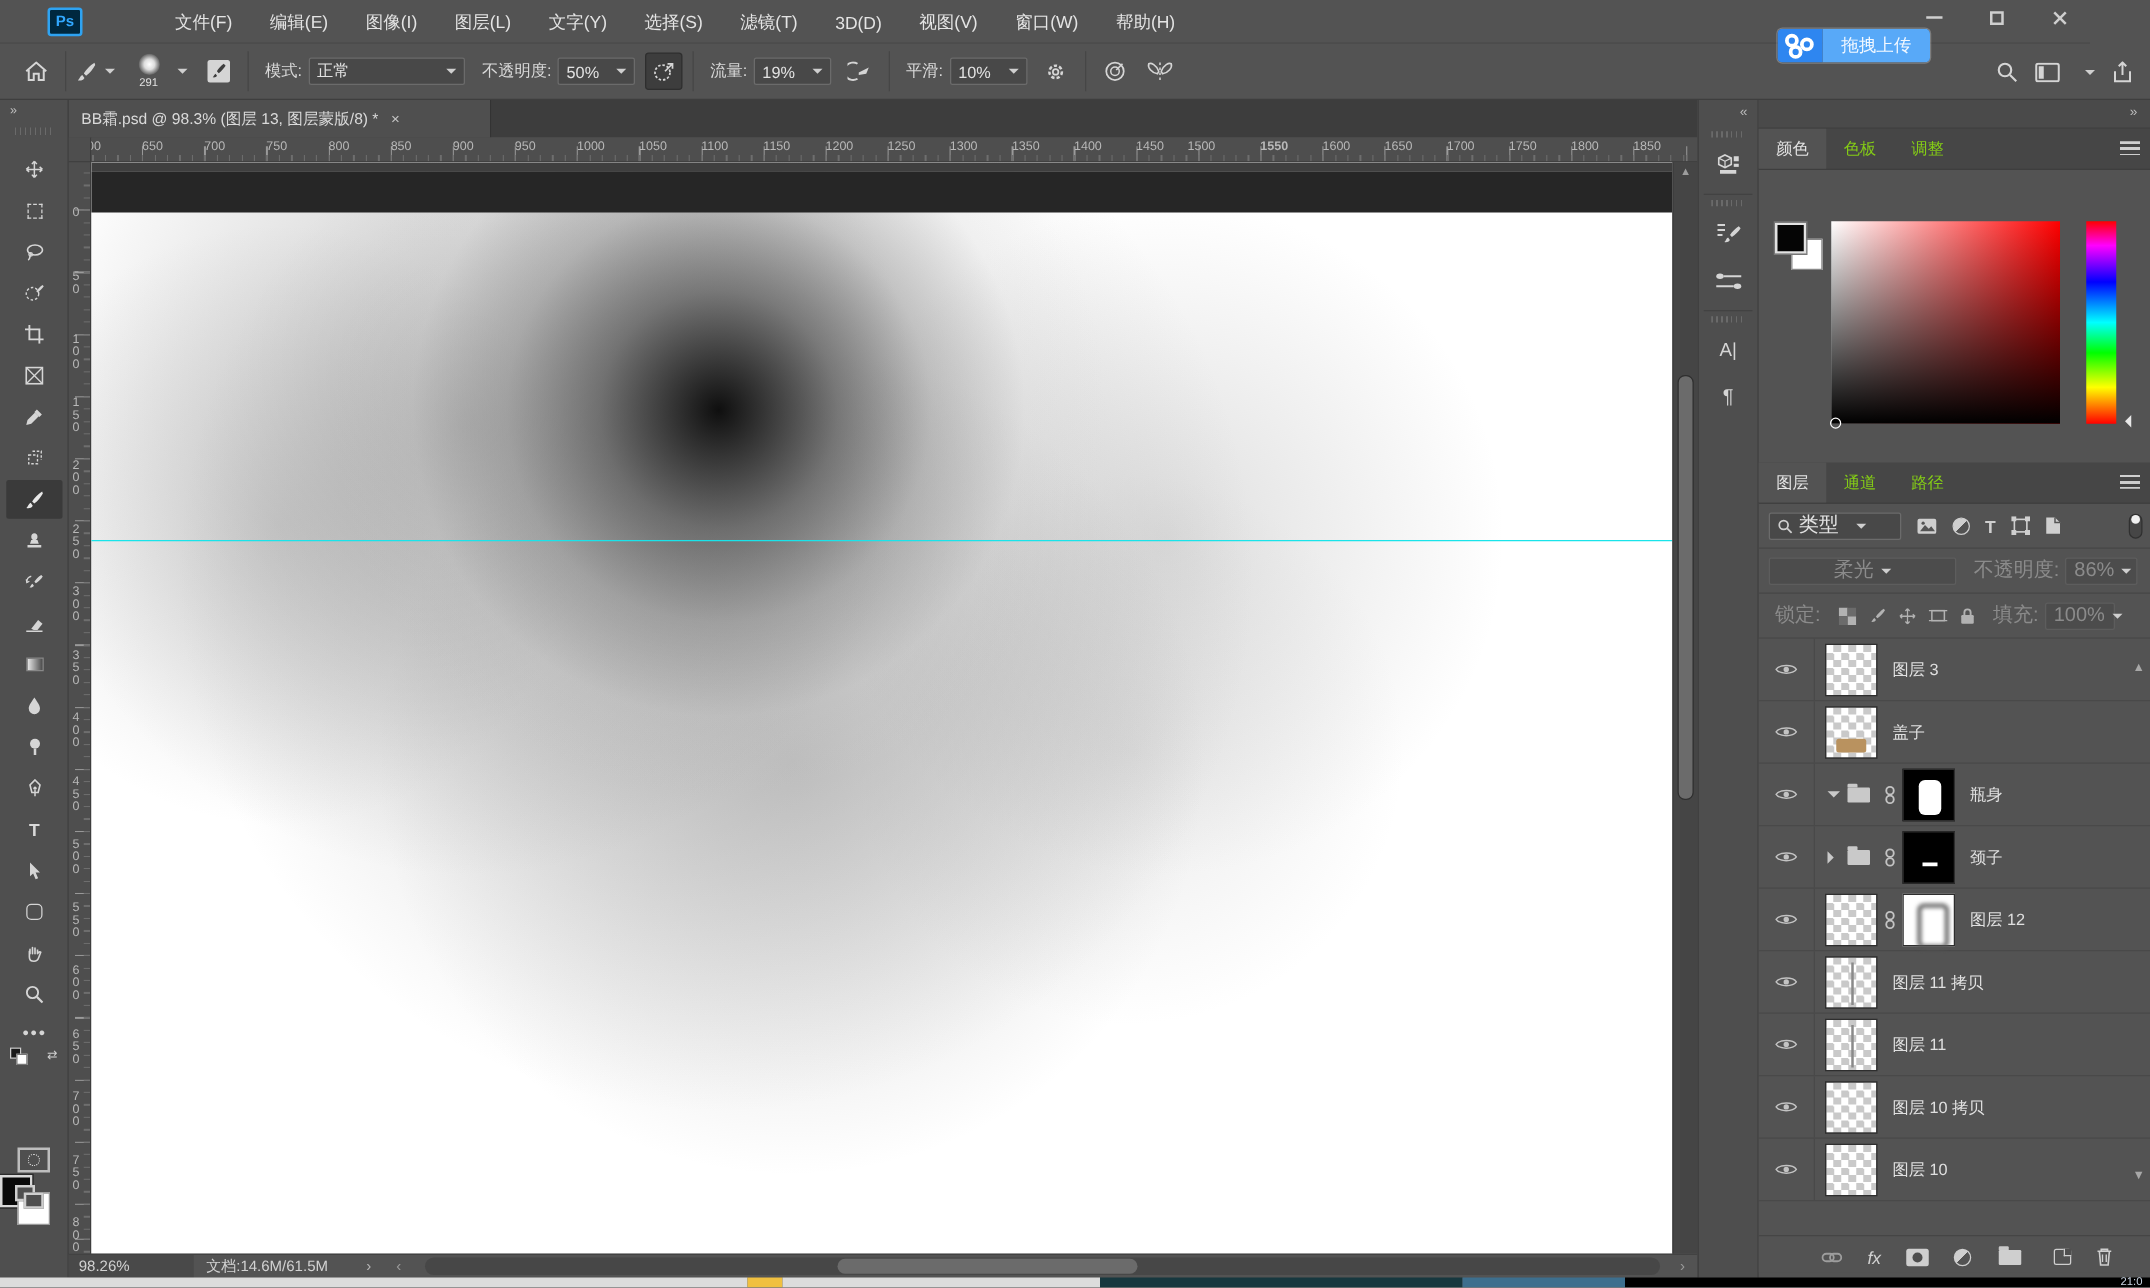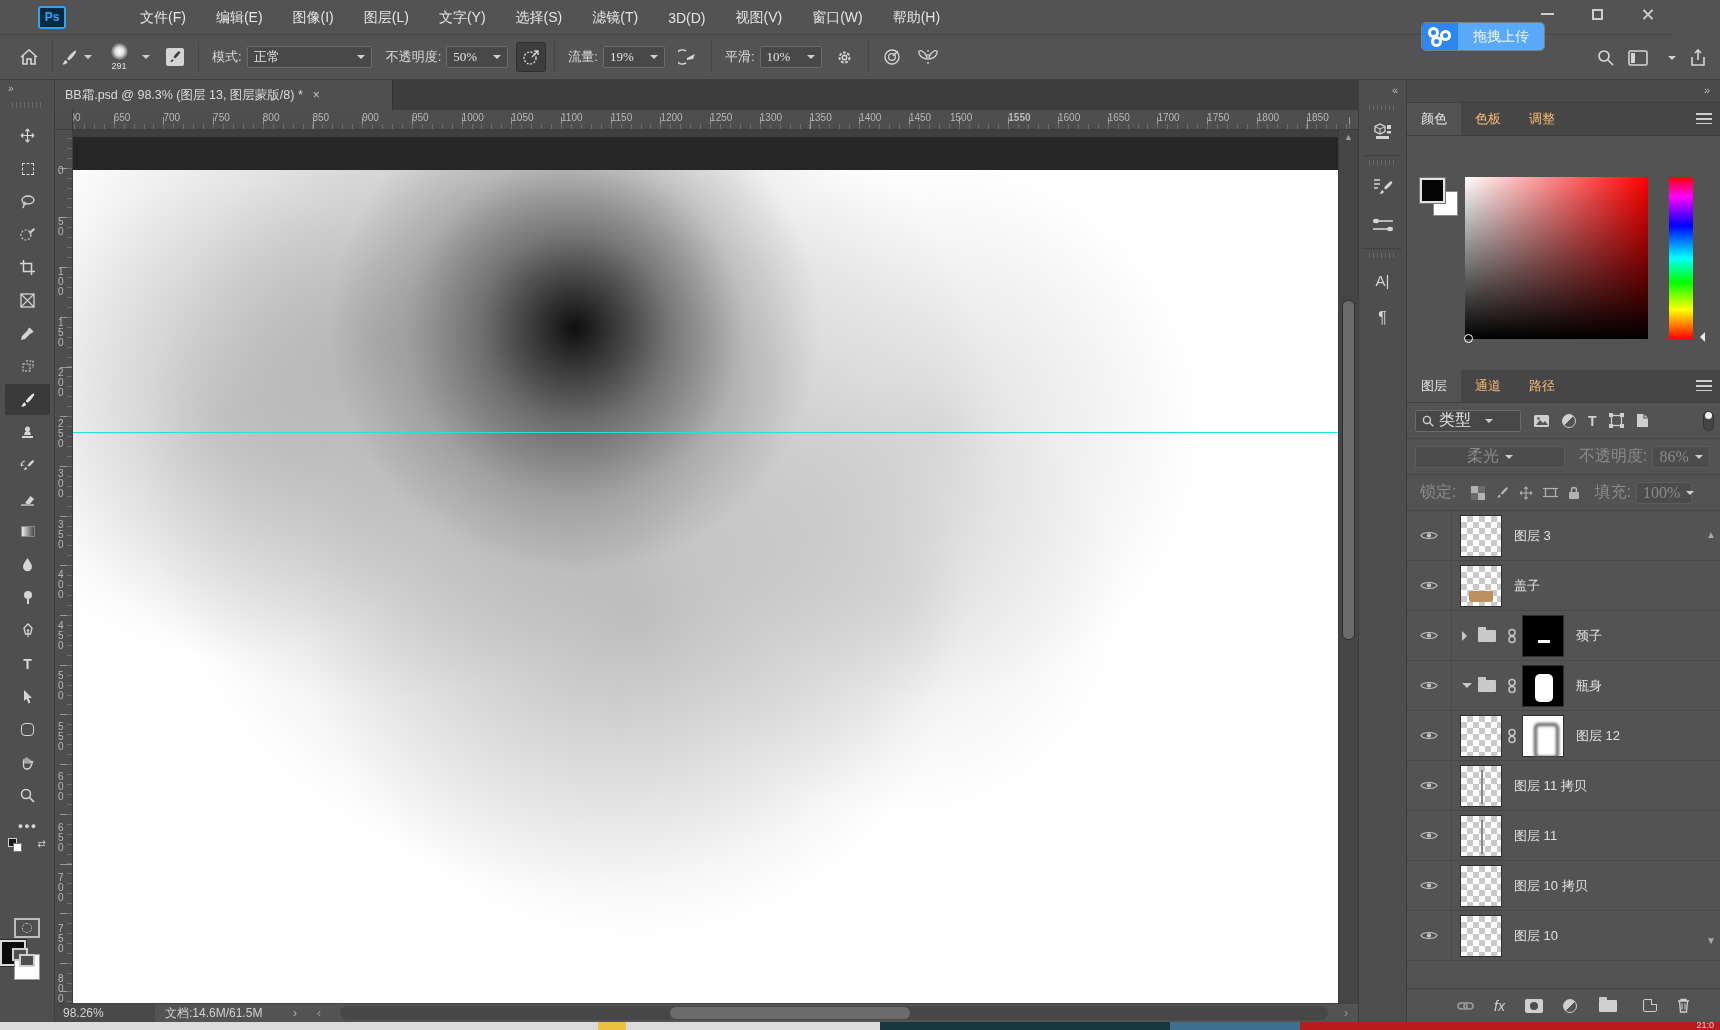--- a/index.html
+++ b/index.html
@@ -24,21 +24,21 @@
   #upload-btn { position:absolute; right:176px; top:23px; width:122px; height:27px; display:flex; z-index:50; border-radius:4px; overflow:hidden; box-shadow:0 0 0 1px rgba(255,255,255,.25); }
   #upload-logo { width:36px; background:#2e86f0; position:relative; }
   #upload-logo i { position:absolute; width:11px; height:11px; border:3px solid #fff; border-radius:50%; background:transparent; }
   #upload-logo i:nth-child(1){ left:6px; top:4px; } #upload-logo i:nth-child(2){ left:18px; top:7px; } #upload-logo i:nth-child(3){ left:9px; top:13px; }
   #upload-label { flex:1; background:#58a9f8; color:#f2f8ff; font-size:14px; display:flex; align-items:center; justify-content:center; }
 
   
   #optionsbar { position:absolute; left:0; top:35px; width:1720px; height:45px; background:#535353; border-bottom:1px solid #3e3e3e; display:flex; align-items:center; font-size:13px; }
   .vdiv { width:1px; height:32px; background:#464646; margin:0 8px; }
   .opt-lab { color:#d9d9d9; margin:0 5px; white-space:nowrap; }
-  .ibox { background:#484848; border:1px solid #6b6b6b; border-radius:2px; height:22px; display:flex; align-items:center; padding:0 6px; color:#e2e2e2;font-family:Liberation Serif, serif; }
+  .ibox { background:#484848; border:1px solid #6b6b6b; border-radius:2px; height:22px; display:flex; align-items:center; padding:0 6px; color:#e2e2e2; }
   .caret { width:0; height:0; border:4px solid transparent; border-top-color:#cfcfcf; margin-left:6px; margin-top:4px; }
   .dd { display:flex; align-items:center; }
   .optbtn { width:30px; height:30px; display:flex; align-items:center; justify-content:center; border-radius:3px; }
   .optbtn.pressed { background:#3d3d3d; border:1px solid #2e2e2e; }
   #brush-preview { display:flex; flex-direction:column; align-items:center; width:34px; margin-left:10px; }
   #brush-preview .dot { width:17px; height:17px; border-radius:50%; background:radial-gradient(circle,#fff 0%,#ddd 35%,#535353 75%); }
   #brush-preview .sz { font-size:9px; color:#e0e0e0; margin-top:1px; }
   #opt-right { position:absolute; right:14px; top:0; height:45px; display:flex; align-items:center; gap:14px; }
   svg.icon { display:block; }
 
@@ -112,21 +112,21 @@
   #dock .hdr { height:22px; color:#bdbdbd; font-size:11px; text-align:right; padding-right:8px; line-height:20px; }
   .dock-grip { height:5px; margin:3px 10px; background:repeating-linear-gradient(90deg,#6a6a6a 0 1px,transparent 1px 4px); }
   .dock-item { height:38px; display:flex; align-items:center; justify-content:center; color:#d5d5d5; }
   .dock-sep { height:1px; background:#424242; margin:4px 4px; }
   .dock-item .tA { font-size:15px; } .dock-item .tP { font-size:16px; }
 
   
   #panels { position:absolute; left:1407px; top:80px; width:313px; height:942px; background:#535353; }
   #panels-hdr { height:23px; color:#bdbdbd; font-size:11px; text-align:right; padding-right:10px; line-height:21px; background:#4a4a4a; border-bottom:1px solid #3e3e3e; }
   .ptabs { height:33px; background:#464646; display:flex; align-items:stretch; position:relative; border-bottom:1px solid #3e3e3e; }
-  .ptab { padding:0 14px; font-size:13px; color:#fdba74; display:flex; align-items:center; }
+  .ptab { padding:0 14px; font-size:13px; color:#84cc16; display:flex; align-items:center; }
   .ptab.active { background:#535353; color:#e4e4e4; }
   .pmenu { position:absolute; right:8px; top:10px; width:16px; height:11px; background:repeating-linear-gradient(#cfcfcf 0 2px,transparent 2px 5px); }
 
   
   #colorpanel { position:relative; height:234px; }
   #fgbg { position:absolute; left:13px; top:42px; width:44px; height:50px; }
   #cp-fg { position:absolute; left:0; top:0; width:25px; height:25px; background:#050505; border:2px solid #e2e2e2; outline:1px solid #777; z-index:2; }
   #cp-bg { position:absolute; left:13px; top:13px; width:25px; height:25px; background:#ffffff; border:1px solid #888; }
   #satsquare { position:absolute; left:58px; top:41px; width:183px; height:162px;
     background:linear-gradient(180deg, rgba(0,0,0,0) 0%, #000 100%), linear-gradient(90deg, #fff 0%, #f00 100%); }
@@ -182,21 +182,21 @@
   .maskico { width:18px; height:14px; background:#cfcfcf; border-radius:2px; position:relative; }
   .maskico::after { content:""; position:absolute; left:5px; top:3px; width:8px; height:8px; background:#4e4e4e; border-radius:50%; }
   .halfcirc { width:14px; height:14px; border-radius:50%; border:1.5px solid #cfcfcf; background:linear-gradient(135deg, #cfcfcf 50%, transparent 50%); }
   .newlayer { width:14px; height:13px; border:1.5px solid #cfcfcf; border-radius:2px; position:relative; }
   .newlayer::after { content:""; position:absolute; right:-1px; top:-1px; width:5px; height:5px; background:#4f4f4f; border-left:1.5px solid #cfcfcf; border-bottom:1.5px solid #cfcfcf; }
 
   
   #taskbar { position:absolute; left:0; top:1022px; width:1720px; height:8px; display:flex; }
   #tb1 { width:598px; background:#dcdcdc; } #tb-y { width:28px; background:#f0c040; }
   #tb2 { width:254px; background:#dcdcdc; } #tb3 { width:290px; background:#17383f; }
-  #tb4 { width:130px; background:#3d6f8e; } #tb5 { flex:1; background:#b91c1c; position:relative; }
+  #tb4 { width:130px; background:#3d6f8e; } #tb5 { flex:1; background:#000000; position:relative; }
   #tb5 span { position:absolute; right:6px; top:-2px; font-size:9px; color:#c9d4e2; }
 </style>
 </head>
 <body>
 
 <div id="menubar">
   <div id="ps-logo">Ps</div>
   <div id="menu-items">
     <span>文件(F)</span>
     <span>编辑(E)</span>
@@ -732,46 +732,46 @@
           </div>
       </div>
       <div class="lrow">
         <div class="eyecell">
             <svg class="icon" width="18" height="11" viewBox="0 0 20 12">
               <path d="M1 6C4 1.5 16 1.5 19 6 16 10.5 4 10.5 1 6z" fill="none" stroke="#c3c3c3" stroke-width="1.3"></path>
               <circle cx="10" cy="6" r="2.4" fill="#c3c3c3"></circle>
             </svg>
           </div>
         <div class="lbody">
+          <span class="grp-arrow open"></span>
+          <span class="folder" able="false"></span>
+          <svg class="chain" width="10" height="16" viewBox="0 0 10 16">
+              <circle cx="5" cy="4.5" r="3" fill="none" stroke="#c3c3c3" stroke-width="1.5"></circle>
+              <circle cx="5" cy="11.5" r="3" fill="none" stroke="#c3c3c3" stroke-width="1.5"></circle>
+            </svg>
+          <div class="thumb black m-body"></div>
+          <span class="lname">瓶身</span>
+        </div>
+      </div>
+      <div class="lrow">
+        <div class="eyecell">
+            <svg class="icon" width="18" height="11" viewBox="0 0 20 12">
+              <path d="M1 6C4 1.5 16 1.5 19 6 16 10.5 4 10.5 1 6z" fill="none" stroke="#c3c3c3" stroke-width="1.3"></path>
+              <circle cx="10" cy="6" r="2.4" fill="#c3c3c3"></circle>
+            </svg>
+          </div>
+        <div class="lbody">
           <span class="grp-arrow closed"></span>
           <span class="folder"></span>
           <svg class="chain" width="10" height="16" viewBox="0 0 10 16">
               <circle cx="5" cy="4.5" r="3" fill="none" stroke="#c3c3c3" stroke-width="1.5"></circle>
               <circle cx="5" cy="11.5" r="3" fill="none" stroke="#c3c3c3" stroke-width="1.5"></circle>
             </svg>
           <div class="thumb black m-neck"></div>
           <span class="lname">颈子</span>
-        </div>
-      </div>
-      <div class="lrow">
-        <div class="eyecell">
-            <svg class="icon" width="18" height="11" viewBox="0 0 20 12">
-              <path d="M1 6C4 1.5 16 1.5 19 6 16 10.5 4 10.5 1 6z" fill="none" stroke="#c3c3c3" stroke-width="1.3"></path>
-              <circle cx="10" cy="6" r="2.4" fill="#c3c3c3"></circle>
-            </svg>
-          </div>
-        <div class="lbody">
-          <span class="grp-arrow open"></span>
-          <span class="folder" able="false"></span>
-          <svg class="chain" width="10" height="16" viewBox="0 0 10 16">
-              <circle cx="5" cy="4.5" r="3" fill="none" stroke="#c3c3c3" stroke-width="1.5"></circle>
-              <circle cx="5" cy="11.5" r="3" fill="none" stroke="#c3c3c3" stroke-width="1.5"></circle>
-            </svg>
-          <div class="thumb black m-body"></div>
-          <span class="lname">瓶身</span>
         </div>
       </div>
       <div class="lrow">
         <div class="eyecell">
             <svg class="icon" width="18" height="11" viewBox="0 0 20 12">
               <path d="M1 6C4 1.5 16 1.5 19 6 16 10.5 4 10.5 1 6z" fill="none" stroke="#c3c3c3" stroke-width="1.3"></path>
               <circle cx="10" cy="6" r="2.4" fill="#c3c3c3"></circle>
             </svg>
           </div>
         <div class="lbody">

